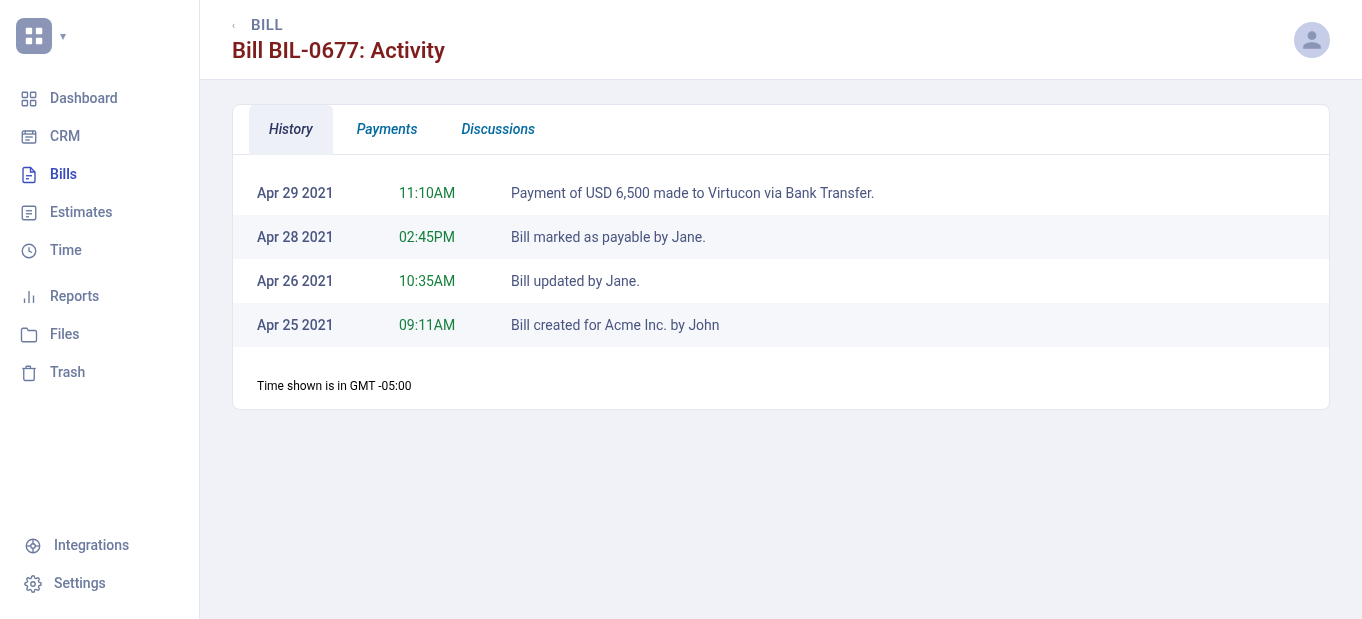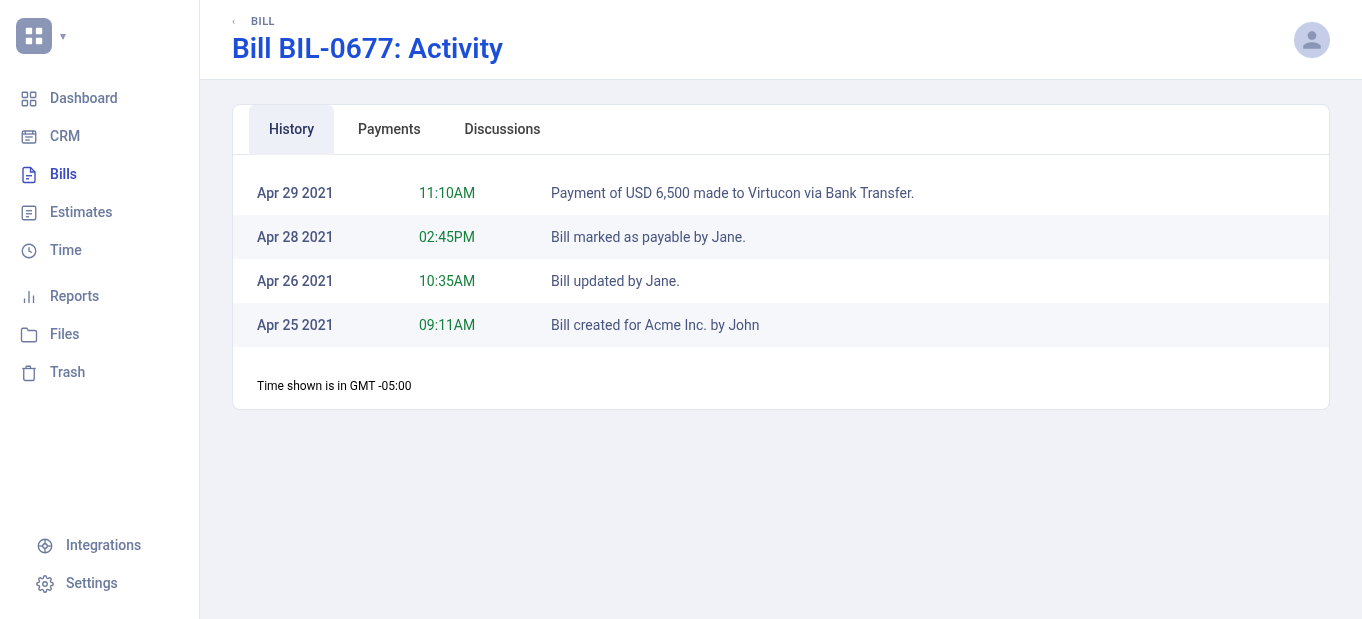--- a/index.html
+++ b/index.html
@@ -82,21 +82,21 @@
       align-items: center;
       justify-content: center;
       flex-shrink: 0;
     }
 
     .nav-section-gap {
       height: 8px;
     }
 
     .sidebar-bottom {
-      padding: 8px 16px 16px;
+      padding: 8px 4px 16px;
     }
 
     
     .main {
       flex: 1;
       display: flex;
       flex-direction: column;
       background: #f0f2f7;
       overflow: hidden;
     }
@@ -125,32 +125,32 @@
       font-size: 12px;
       color: #6b7a9e;
     }
 
     .breadcrumb-chevron {
       font-size: 10px;
       color: #8b95b5;
     }
 
     .breadcrumb-text {
-      font-size: 11px;
+      font-size: 15px;
       color: #6b7a9e;
       font-weight: 600;
       letter-spacing: 0.5px;
       text-transform: uppercase;
       padding-left: 10px;
     }
 
     .page-title {
-      font-size: 28px;
+      font-size: 22px;
       font-weight: 600;
-      color: #1d4ed8;
+      color: #7f1d1d;
     }
 
     .topbar-right {
       display: flex;
       align-items: center;
     }
 
     .avatar {
       width: 36px;
       height: 36px;
@@ -182,27 +182,28 @@
       overflow: hidden;
     }
 
     
     .tabs {
       display: flex;
       align-items: center;
       padding: 0 16px;
       border-bottom: 1px solid #e2e6ef;
       gap: 4px;
+      font-style: italic;
     }
 
     .tab {
       padding: 16px 20px;
       font-size: 14px;
       font-weight: 500;
-      color: #404040;
+      color: #0369a1;
       cursor: pointer;
       border-bottom: 2px solid transparent;
       margin-bottom: -1px;
     }
 
     .tab.active {
       color: #2d3561;
       background: #eef0f7;
       border-radius: 6px 6px 0 0;
       border-bottom: 2px solid transparent;
@@ -210,21 +211,21 @@
 
     
     .history-table {
       padding: 16px 0;
     }
 
     .history-row {
       display: flex;
       align-items: center;
       padding: 14px 24px;
-      gap: 52px;
+      gap: 32px;
       font-size: 14px;
     }
 
     .history-row:nth-child(even) {
       background: #f5f7fb;
     }
 
     .history-date {
       color: #4a5580;
       font-weight: 500;

